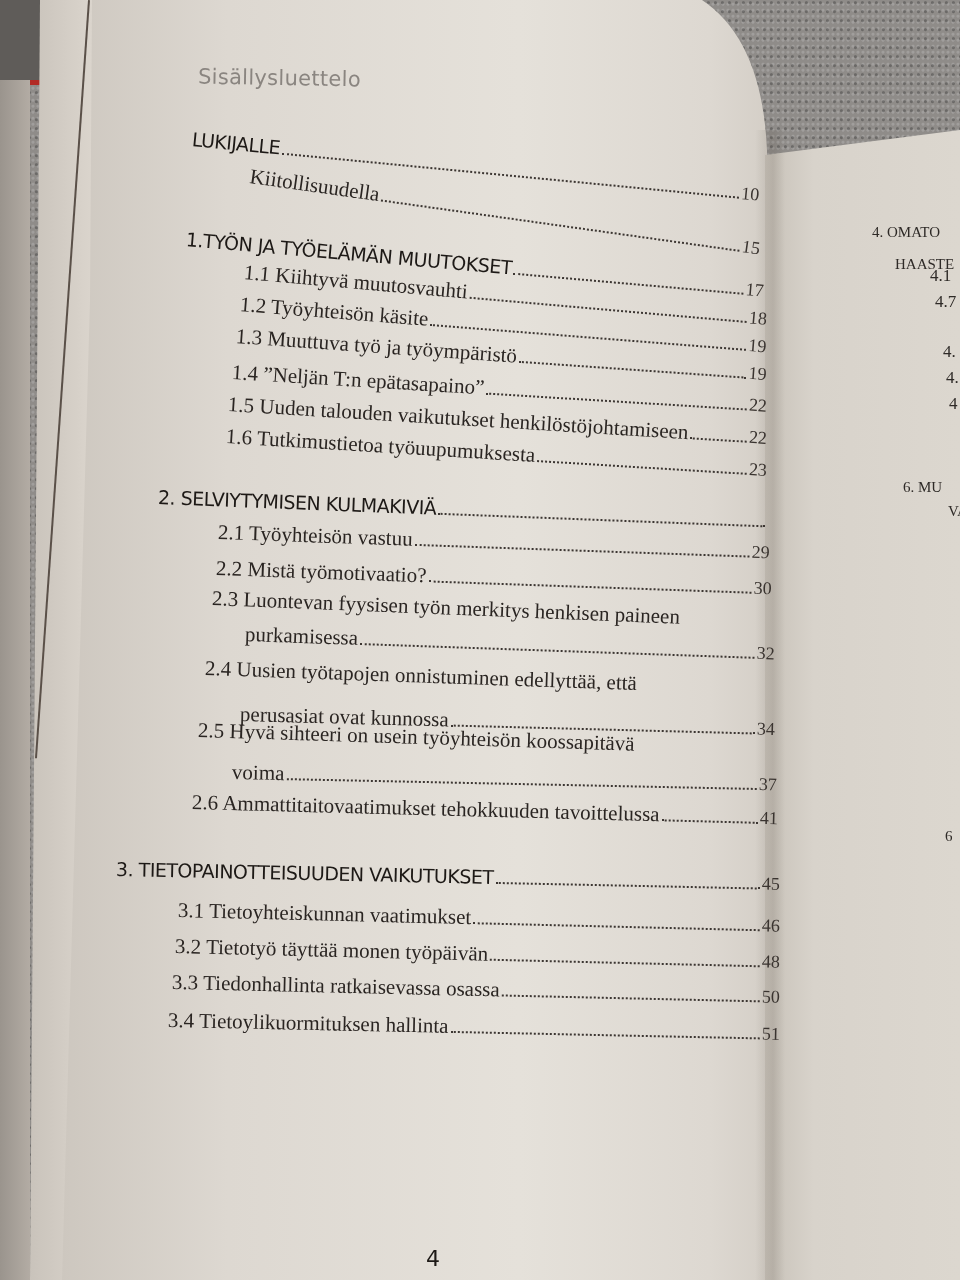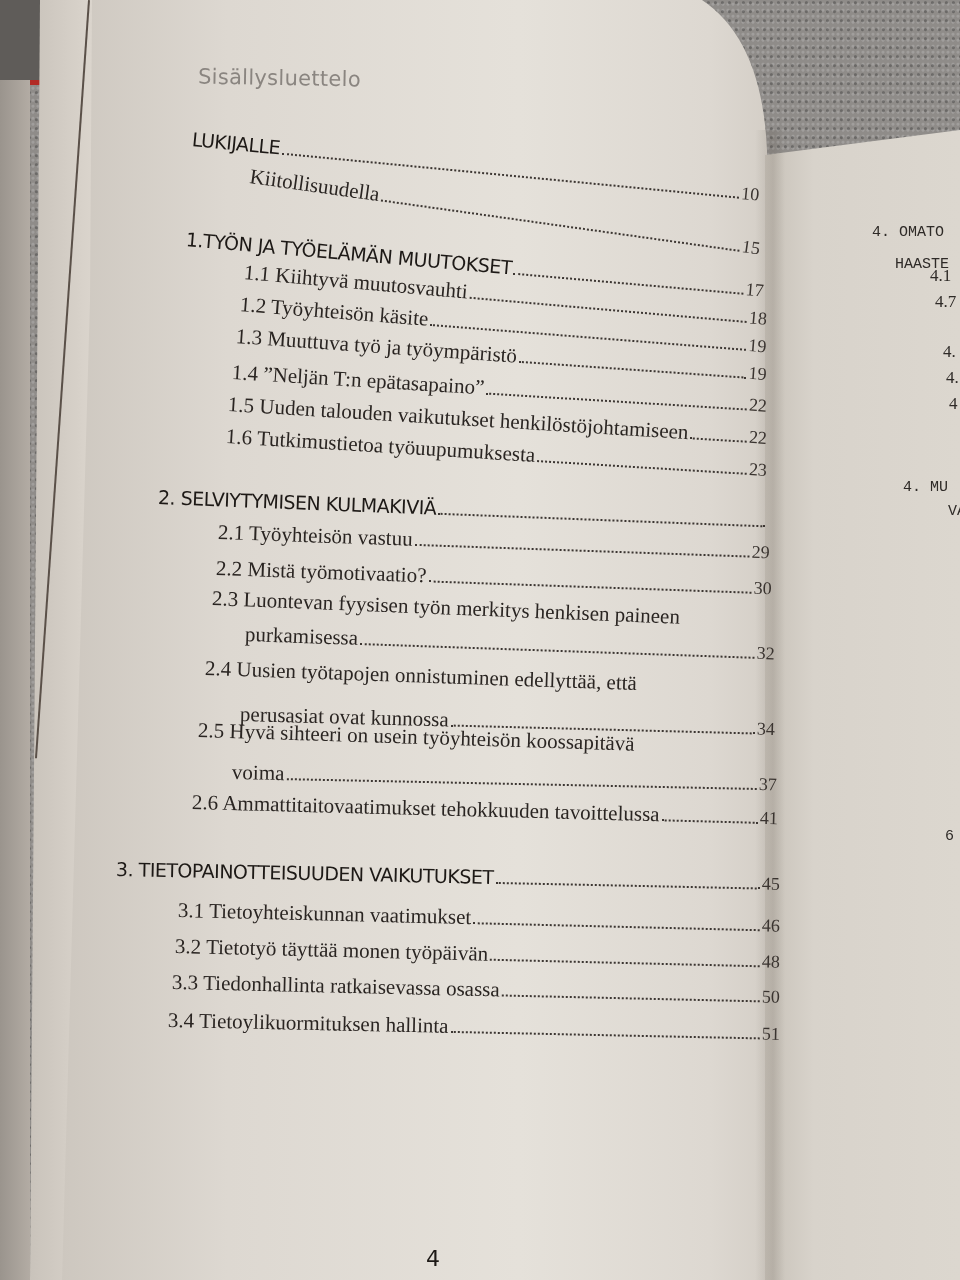--- a/index.html
+++ b/index.html
@@ -70,21 +70,21 @@
   .toc-line .p { font-size:18px; color:#3a3430; }
   .chap { font-family:"DejaVu Sans", sans-serif; font-size:19px; letter-spacing:-.5px; color:#1d1916; }
   .sec { font-size:21px; }
   .cont { position:absolute; white-space:nowrap; color:#2a2522; font-size:21px; transform-origin:left center; }
 
   .page-number {
     position:absolute; left:426px; top:1246px;
     font-family:"DejaVu Sans", sans-serif; font-size:22px; color:#1d1916;
   }
   .rp {
-    position:absolute; font-family:Liberation Mono, monospace; font-size:15px; color:#2e2a27; white-space:nowrap;
+    position:absolute; font-family:Liberation Serif, serif; font-size:15px; color:#2e2a27; white-space:nowrap;
   }
   .rps { font-family:"Liberation Serif", serif; font-size:17px; }
 </style>
 </head>
 <body>
 
 <div class="granite"></div>
 <div class="red-book"></div>
 <div class="under-page"></div>
 <div class="page-stack"></div>
@@ -215,15 +215,15 @@
 
 <div class="page-number">4</div>
 
 <div class="rp" style="left:872px;top:224px;">4. OMATO</div>
 <div class="rp" style="left:895px;top:256px;">HAASTE</div>
 <div class="rp rps" style="left:930px;top:266px;">4.1</div>
 <div class="rp rps" style="left:935px;top:292px;">4.7</div>
 <div class="rp rps" style="left:943px;top:342px;">4.</div>
 <div class="rp rps" style="left:946px;top:368px;">4.</div>
 <div class="rp rps" style="left:949px;top:394px;">4</div>
-<div class="rp" style="left:903px;top:479px;">4. MU</div>
+<div class="rp" style="left:903px;top:479px;">6. MU</div>
 <div class="rp" style="left:932px;top:503px;margin-left:16px;">VA</div>
 <div class="rp" style="left:945px;top:828px;">6</div>
 
 </body></html>

